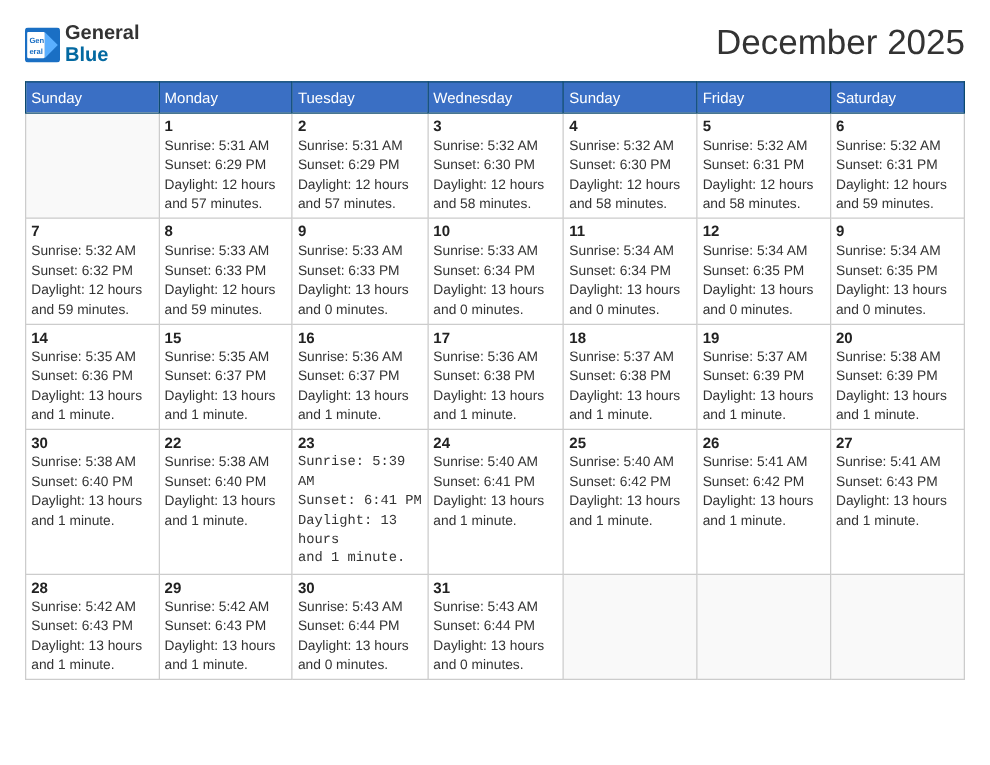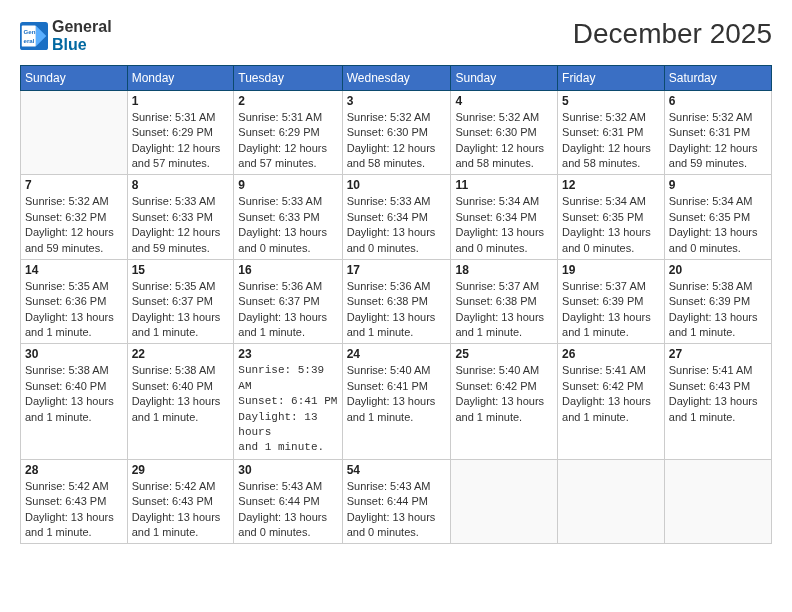--- a/index.html
+++ b/index.html
@@ -329,21 +329,21 @@
 and 1 minute.</div>
           </td>
           <td>
             <span class="day-num">30</span>
             <div class="day-info" style="white-space: pre-line;">Sunrise: 5:43 AM
 Sunset: 6:44 PM
 Daylight: 13 hours
 and 0 minutes.</div>
           </td>
           <td>
-            <span class="day-num">54</span>
+            <span class="day-num">31</span>
             <div class="day-info" style="white-space: pre-line;">Sunrise: 5:43 AM
 Sunset: 6:44 PM
 Daylight: 13 hours
 and 0 minutes.</div>
           </td>
           <td class="empty"></td>
           <td class="empty"></td>
           <td class="empty"></td>
         </tr>
       </tbody>

